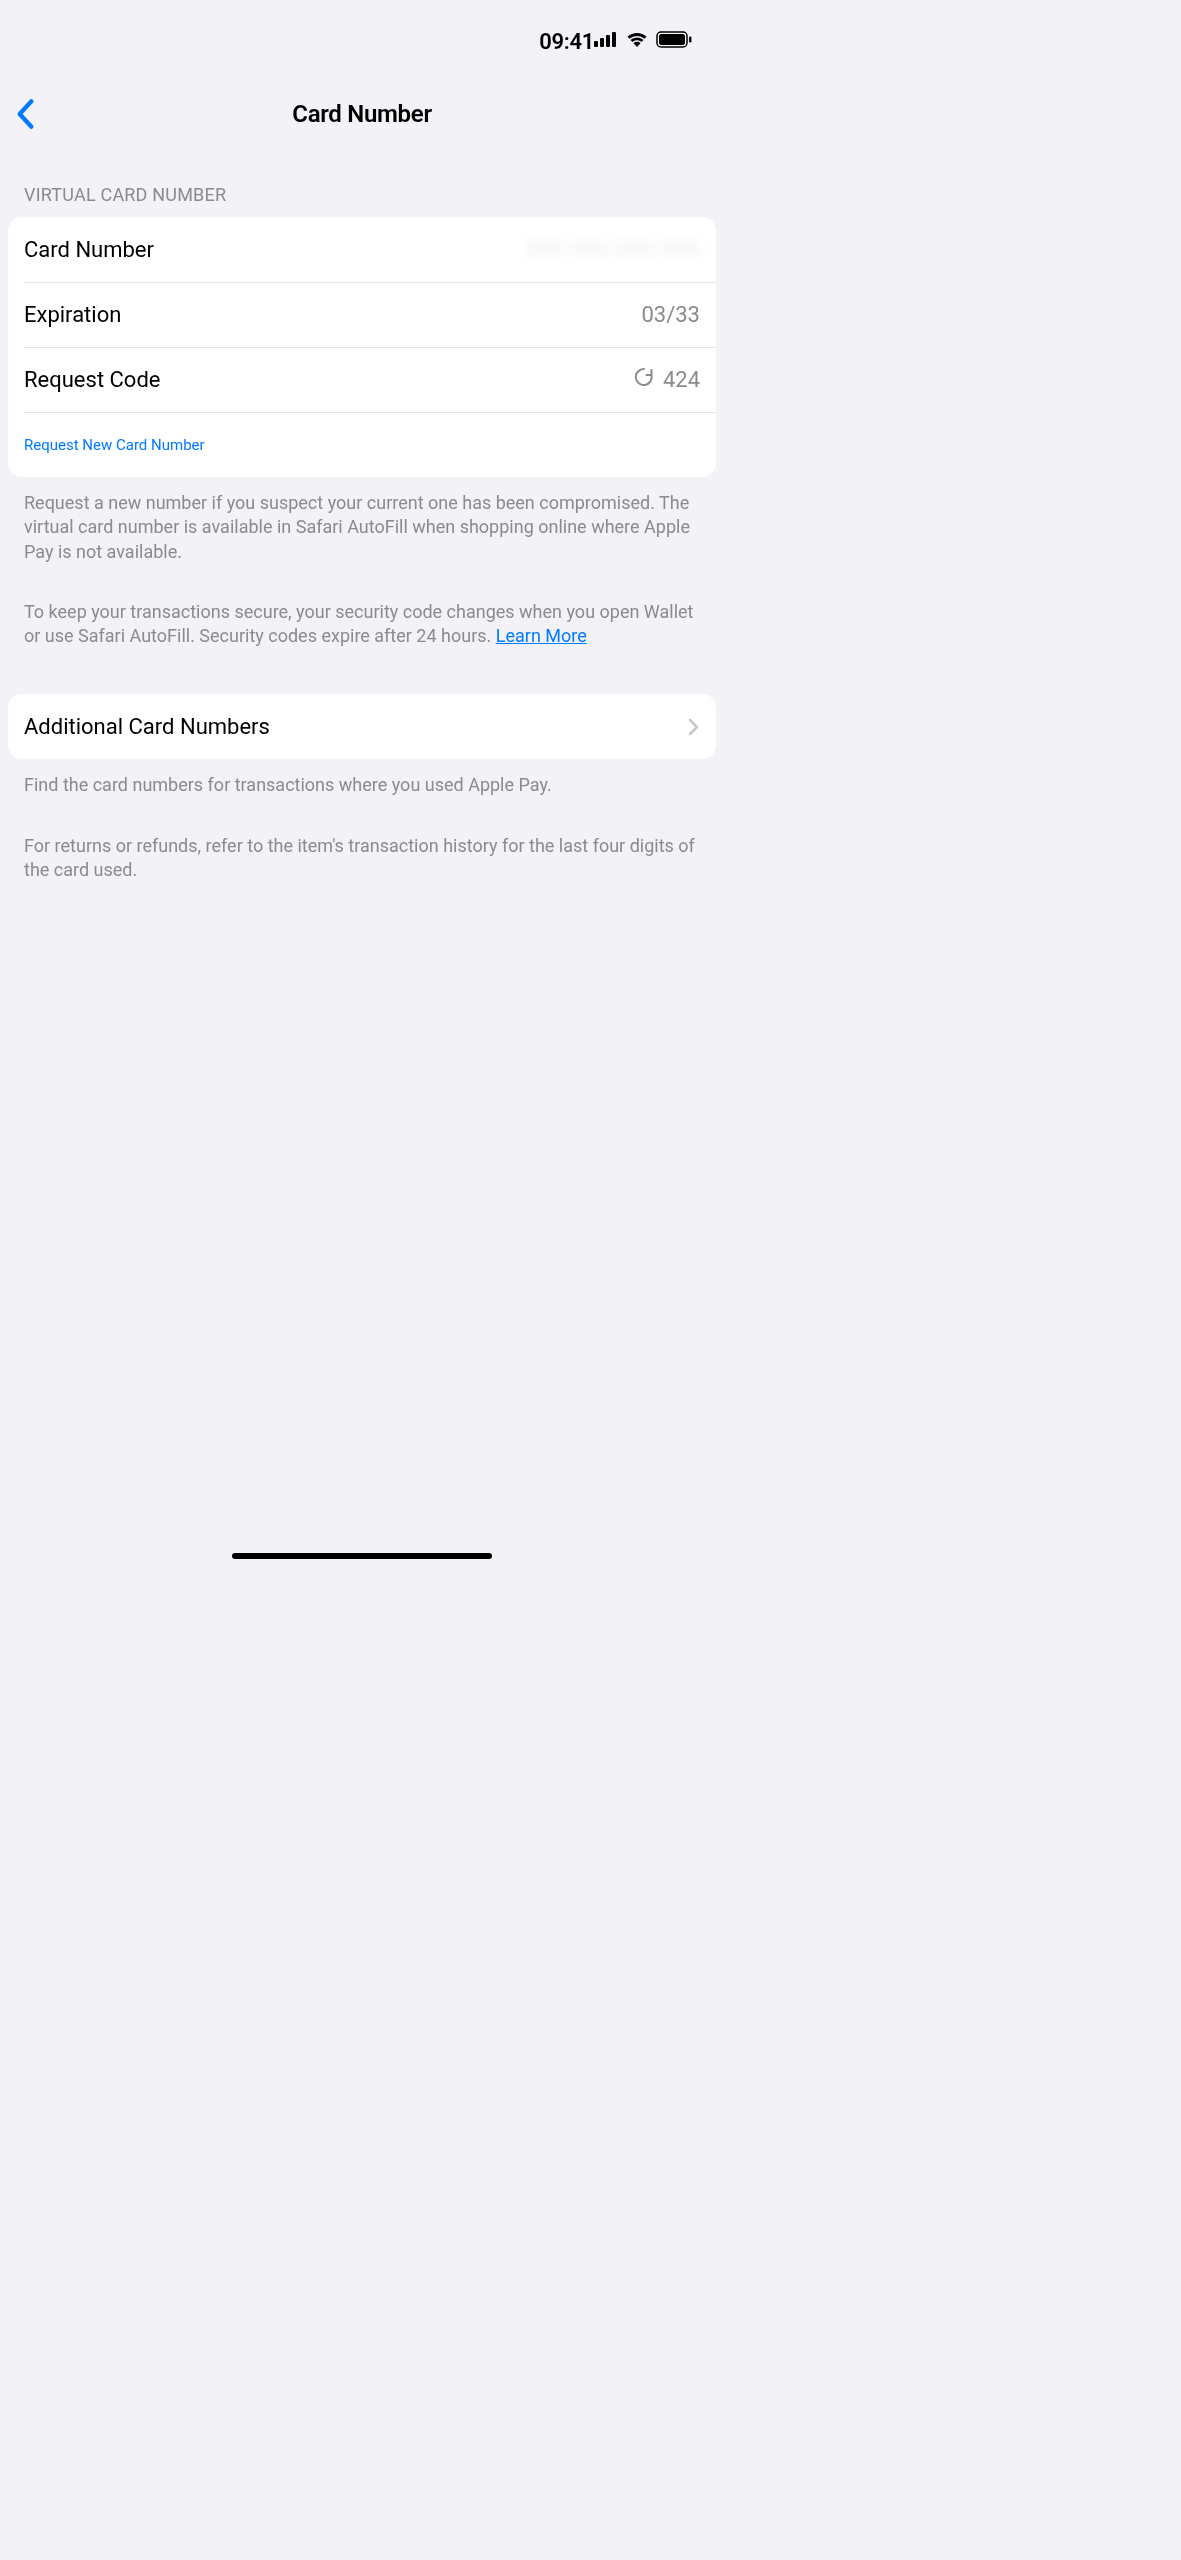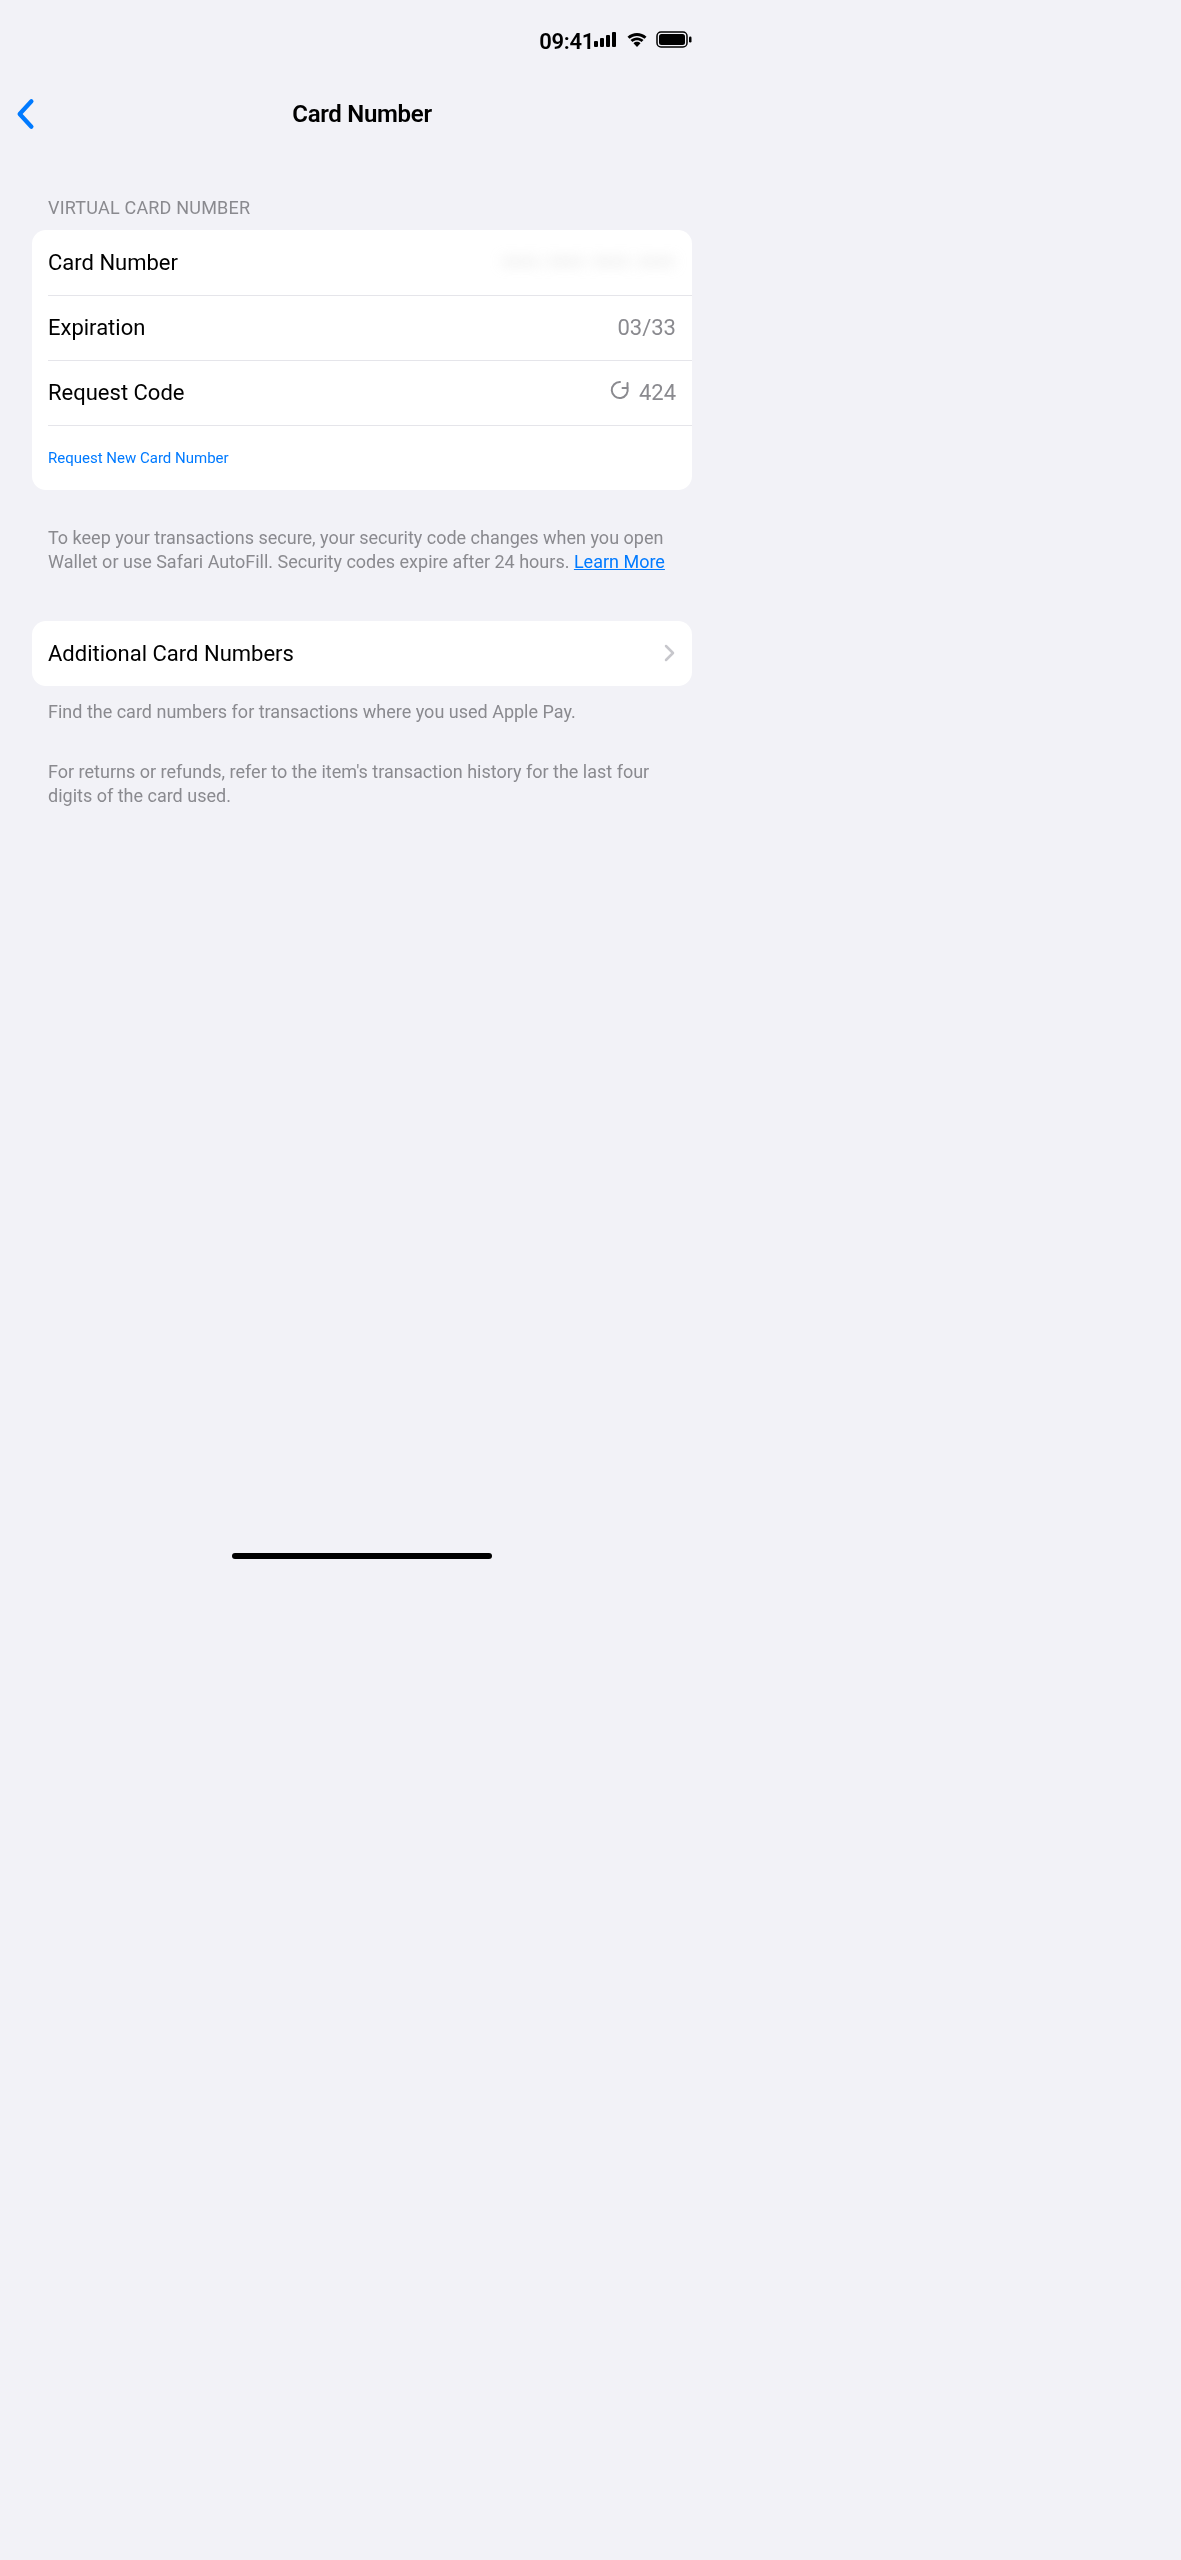--- a/index.html
+++ b/index.html
@@ -46,22 +46,22 @@
     color: #007aff;
   }
   .nav-title {
     width: 100%;
     text-align: center;
     font-size: 24px;
     font-weight: 600;
     letter-spacing: -0.3px;
   }
   .content {
-    padding: 0 32px;
-    margin-top: 55px;
+    padding: 0 8px;
+    margin-top: 42px;
   }
   .section-header {
     font-size: 18px;
     color: #8a8a8f;
     letter-spacing: 0.2px;
     padding: 0 16px 8px 16px;
     text-transform: uppercase;
   }
   .card-group {
     background: #ffffff;
@@ -195,20 +195,21 @@
             </svg>
         </span>
         <span>424</span>
       </span>
     </div>
     <div class="row">
       <span class="row-action">Request New Card Number</span>
     </div>
   </div>
 
+  <div class="footer-text">Request a new number if you suspect your current one has been compromised. The virtual card number is available in Safari AutoFill when shopping online where Apple Pay is not available.</div>
   <div class="footer-text second">
     <span>To keep your transactions secure, your security code changes when you open Wallet or use Safari AutoFill. Security codes expire after 24 hours. </span><span class="link-inline">Learn More</span>
   </div>
 
   <div class="additional-group">
     <div class="card-group">
       <div class="row">
         <span class="row-label">Additional Card Numbers</span>
         <span class="chevron">
           <svg width="12" height="18" viewBox="0 0 12 18">

